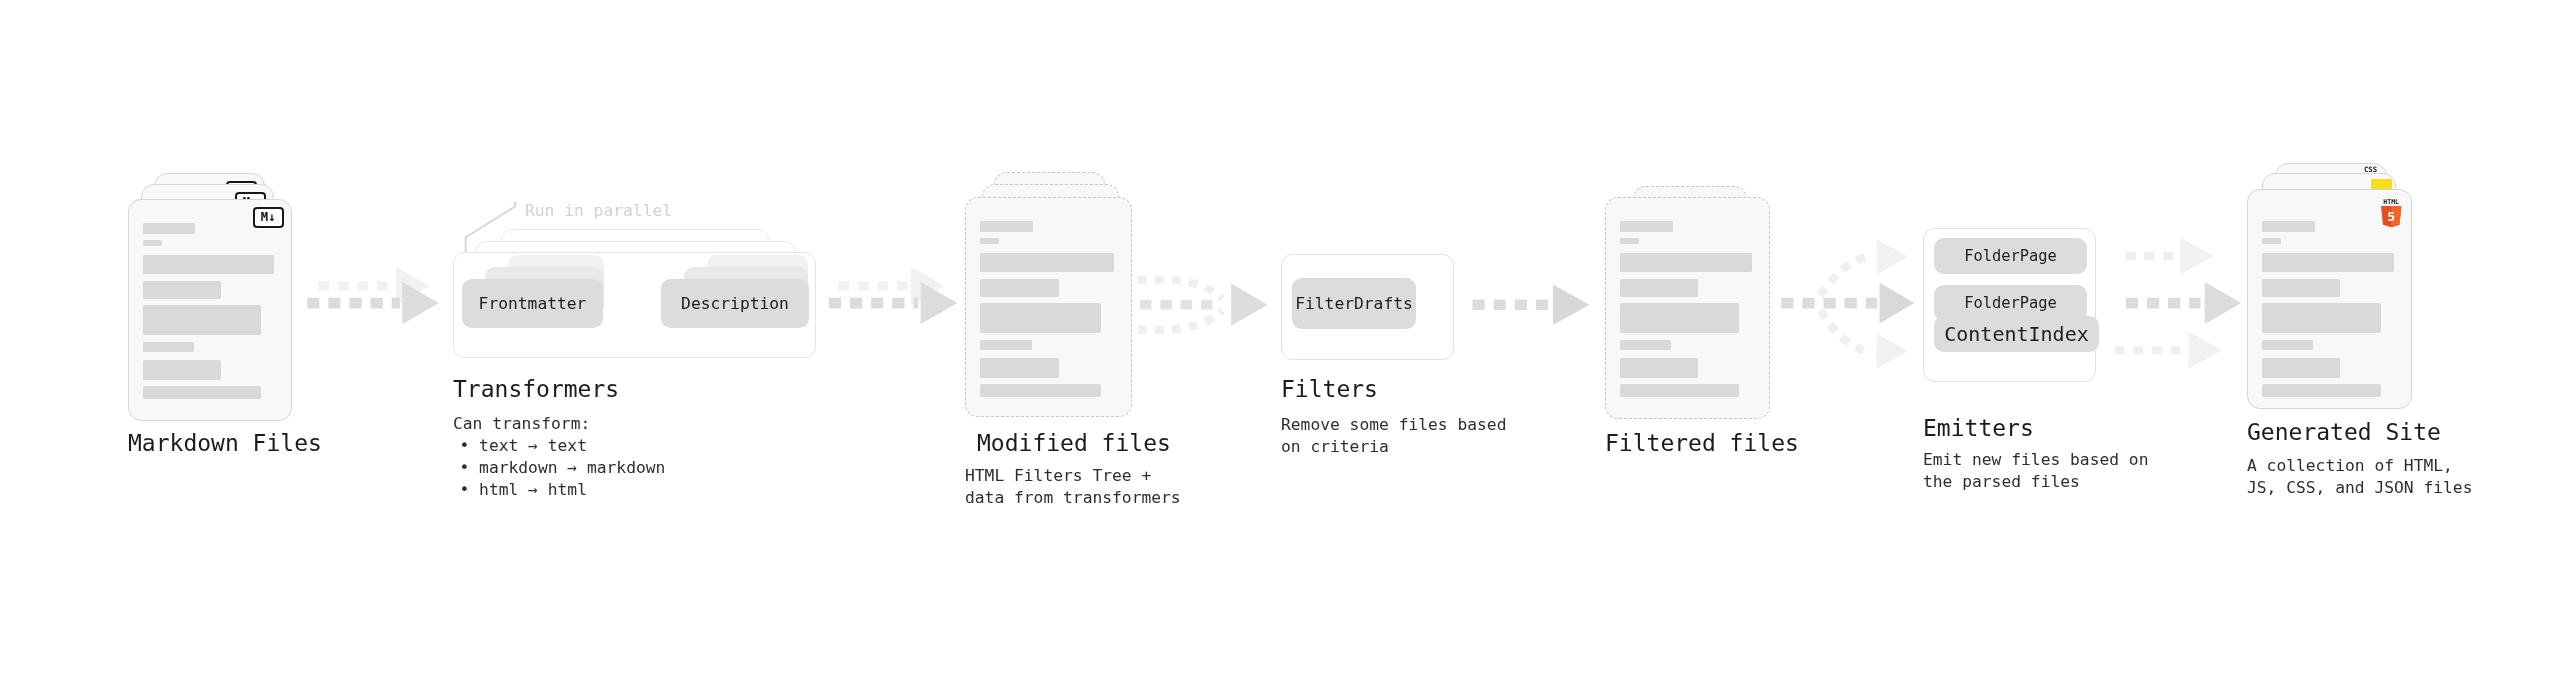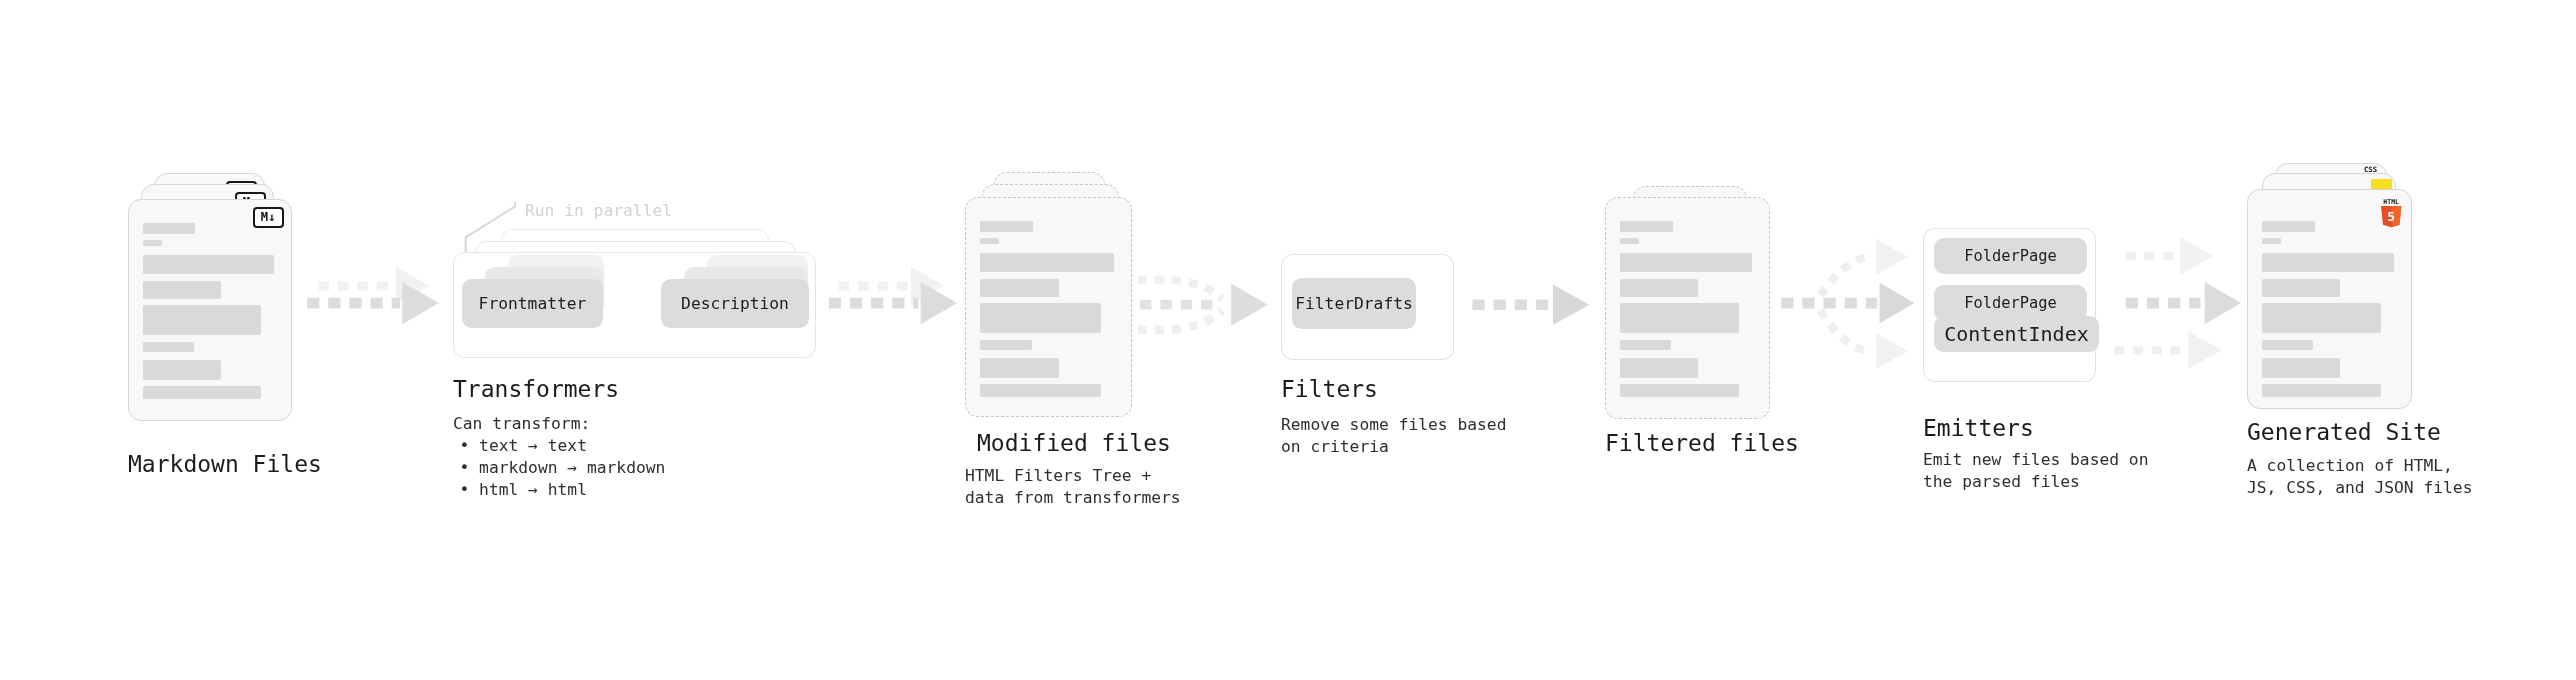--- a/index.html
+++ b/index.html
@@ -102,21 +102,21 @@
           <div class="bar" style="width: 39%; height: 11.4px; margin-bottom: 5.7px;"></div>
           <div class="bar" style="width: 14%; height: 5.7px; margin-bottom: 9px;"></div>
           <div class="bar" style="width: 98%; height: 19.5px; margin-bottom: 6.5px;"></div>
           <div class="bar" style="width: 58%; height: 18px; margin-bottom: 6.5px;"></div>
           <div class="bar" style="width: 88%; height: 30px; margin-bottom: 6.5px;"></div>
           <div class="bar" style="width: 38%; height: 10.6px; margin-bottom: 8.1px;"></div>
           <div class="bar" style="width: 58%; height: 19.5px; margin-bottom: 6.5px;"></div>
           <div class="bar" style="width: 88%; height: 12.2px; margin-bottom: 0px;"></div>
         </div>
     </div>
-    <div class="heading" style="left:128px;top:450px;">Markdown Files</div>
+    <div class="heading" style="left:128px;top:429px;">Markdown Files</div>
   </div>
 
   <div>
     <div class="note" style="left:525px;top:202px;">Run in parallel</div>
 
     <div class="t-container" style="left:501px;top:229px;width:268px;height:104px;border-color:#e9e9e9;"></div>
     <div class="t-container" style="left:475px;top:241px;width:321px;height:106px;border-color:#e6e6e6;"></div>
     <div class="t-container" style="left:453px;top:252px;width:363px;height:106px;"></div>
 
     <div class="gray-box shadow3" style="left:508px;top:255px;width:96px;height:47px;"></div>

